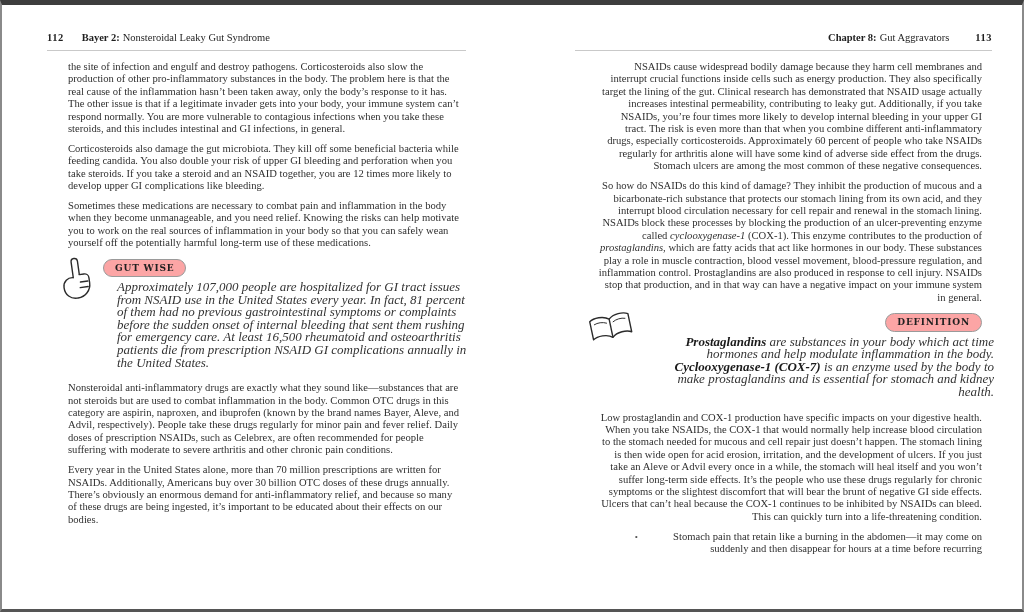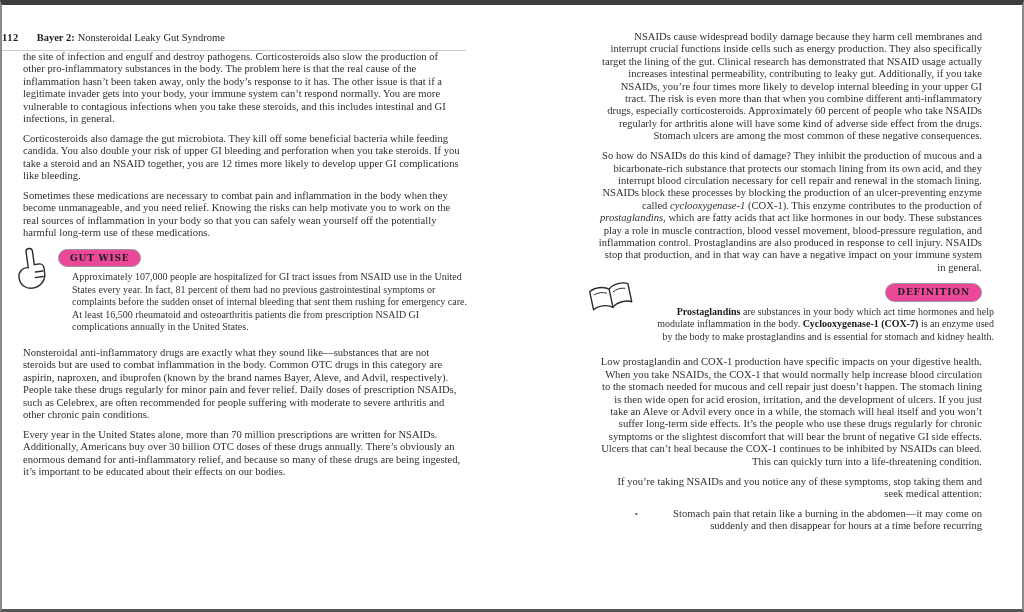--- a/index.html
+++ b/index.html
@@ -11,52 +11,52 @@
   .spread {
     position:relative; width:1024px; height:612px; box-sizing:border-box;
     background:#fff;
     border-top:5px solid #3d3d3d;
     border-bottom:3px solid #555;
     border-left:2px solid #8a8a8a;
     border-right:2px solid #8a8a8a;
     display:flex;
   }
   .page { width:50%; box-sizing:border-box; padding-top:26px; color:#2f2f2f; }
-  .page.left  { padding-right:46px; }
+  .page.left  { padding-left:45px; padding-right:46px; }
   .page.right { padding-left:63px; padding-right:30px; }
 
   .page-header {
     display:flex; align-items:baseline;
     font-size:10.5px; line-height:13px; color:#1f1f1f;
     border-bottom:1px solid #c9c9c9; padding-bottom:6px;
   }
   .page-header .pagenum { font-weight:bold; letter-spacing:0.5px; }
   .page.left  .page-header .pagenum { margin-right:18px; }
   .page.right .page-header { justify-content:flex-end; }
   .page.right .page-header .pagenum { margin-left:26px; }
   .running-head b { margin-right:3px; }
 
-  .body-col { font-size:10.6px; line-height:12.4px; }
+  .body-col { margin-top:10px; font-size:10.6px; line-height:12.4px; }
   .page.left  .body-col { margin-left:21px; margin-right:4px; }
   .page.right .body-col { margin-left:23px; margin-right:10px;text-align:right; }
   .body-col p { margin:0 0 7.5px 0; }
   .body-col i { font-style:italic; }
 
   .callout { position:relative; padding-left:49px; margin:9px 0 13px 0; }
   .callout .icon-wrap { position:absolute; top:-3px; }
   .callout.gutwise .icon-wrap { left:-8px; }
   .callout.definition .icon-wrap { left:-9px; top:0px; }
   .pill {
     display:inline-block; border:1.5px solid #9a9a9a; border-radius:11px;
     padding:2px 11px 2px 11px; margin-left:-14px; margin-bottom:4px;
     font-family:"DejaVu Serif", serif; font-weight:bold; font-size:9px;
-    letter-spacing:0.8px; color:#1f1f1f; background:#ec4899; position:relative; z-index:2;
+    letter-spacing:0.8px; color:#1f1f1f; background:#fca5a5; position:relative; z-index:2;
   }
   .callout-text {
-    font-size:10px; line-height:12.6px; color:#333; margin-right:-12px;
+    font-size:13px; line-height:12.6px; color:#333; margin-right:-12px;font-style:italic;
   }
   .callout-text b { font-weight:bold; color:#1a1a1a; }
 
   .bullet-item { display:flex; margin-top:2px; padding-left:27px; }
   .bullet-glyph { width:13px; flex:none; font-size:9px; color:#555; line-height:12.4px; }
   .bullet-text { flex:1; }
 
   svg.sketch-icon { transform:rotate(-8deg); }
 </style>
 </head>
@@ -89,20 +89,24 @@
         <div class="pill">GUT WISE</div>
         <div class="callout-text">Approximately 107,000 people are hospitalized for GI tract issues from NSAID use in the United States every year. In fact, 81 percent of them had no previous gastrointestinal symptoms or complaints before the sudden onset of internal bleeding that sent them rushing for emergency care. At least 16,500 rheumatoid and osteoarthritis patients die from prescription NSAID GI complications annually in the United States.</div>
       </div>
 
       <p>Nonsteroidal anti-inflammatory drugs are exactly what they sound like—substances that are not steroids but are used to combat inflammation in the body. Common OTC drugs in this category are aspirin, naproxen, and ibuprofen (known by the brand names Bayer, Aleve, and Advil, respectively). People take these drugs regularly for minor pain and fever relief. Daily doses of prescription NSAIDs, such as Celebrex, are often recommended for people suffering with moderate to severe arthritis and other chronic pain conditions.</p>
       <p>Every year in the United States alone, more than 70 million prescriptions are written for NSAIDs. Additionally, Americans buy over 30 billion OTC doses of these drugs annually. There’s obviously an enormous demand for anti-inflammatory relief, and because so many of these drugs are being ingested, it’s important to be educated about their effects on our bodies.</p>
     </div>
   </div>
 
   <div class="page right">
+    <div class="page-header">
+      <span class="running-head"><b>Chapter 8:</b><span>Gut Aggravators</span></span>
+      <span class="pagenum">113</span>
+    </div>
 
     <div class="body-col">
       <p>NSAIDs cause widespread bodily damage because they harm cell membranes and interrupt crucial functions inside cells such as energy production. They also specifically target the lining of the gut. Clinical research has demonstrated that NSAID usage actually increases intestinal permeability, contributing to leaky gut. Additionally, if you take NSAIDs, you’re four times more likely to develop internal bleeding in your upper GI tract. The risk is even more than that when you combine different anti-inflammatory drugs, especially corticosteroids. Approximately 60 percent of people who take NSAIDs regularly for arthritis alone will have some kind of adverse side effect from the drugs. Stomach ulcers are among the most common of these negative consequences.</p>
 
       <p><span>So how do NSAIDs do this kind of damage? They inhibit the production of mucous and a bicarbonate-rich substance that protects our stomach lining from its own acid, and they interrupt blood circulation necessary for cell repair and renewal in the stomach lining. NSAIDs block these processes by blocking the production of an ulcer-preventing enzyme called </span><i>cyclooxygenase-1</i><span> (COX-1). This enzyme contributes to the production of </span><i>prostaglandins</i><span>, which are fatty acids that act like hormones in our body. These substances play a role in muscle contraction, blood vessel movement, blood-pressure regulation, and inflammation control. Prostaglandins are also produced in response to cell injury. NSAIDs stop that production, and in that way can have a negative impact on your immune system in general.</span></p>
 
       <div class="callout definition">
         <span class="icon-wrap">
           <svg class="sketch-icon" width="44" height="30" viewBox="0 0 44 30" style="transform:rotate(-12deg);">
             <g fill="#ffffff" stroke="#2b2b2b" stroke-width="1.4" stroke-linejoin="round">
@@ -111,21 +115,20 @@
               <path d="M6 8.5 C10 7 15 7.3 19 9.5" fill="none" stroke-width="0.9"></path>
               <path d="M25 9.5 C29 7.3 34 7 38 8.5" fill="none" stroke-width="0.9"></path>
             </g>
           </svg>
         </span>
         <div class="pill">DEFINITION</div>
         <div class="callout-text"><b>Prostaglandins</b><span> are substances in your body which act time hormones and help modulate inflammation in the body. </span><b>Cyclooxygenase-1 (COX-7)</b><span> is an enzyme used by the body to make prostaglandins and is essential for stomach and kidney health.</span></div>
       </div>
 
       <p>Low prostaglandin and COX-1 production have specific impacts on your digestive health. When you take NSAIDs, the COX-1 that would normally help increase blood circulation to the stomach needed for mucous and cell repair just doesn’t happen. The stomach lining is then wide open for acid erosion, irritation, and the development of ulcers. If you just take an Aleve or Advil every once in a while, the stomach will heal itself and you won’t suffer long-term side effects. It’s the people who use these drugs regularly for chronic symptoms or the slightest discomfort that will bear the brunt of negative GI side effects. Ulcers that can’t heal because the COX-1 continues to be inhibited by NSAIDs can bleed. This can quickly turn into a life-threatening condition.</p>
-      <p>If you’re taking NSAIDs and you notice any of these symptoms, stop taking them and seek medical attention:</p>
 
       <div class="bullet-item">
         <span class="bullet-glyph">•</span>
         <span class="bullet-text">Stomach pain that retain like a burning in the abdomen—it may come on suddenly and then disappear for hours at a time before recurring</span>
       </div>
     </div>
   </div>
 
 </div>
 

